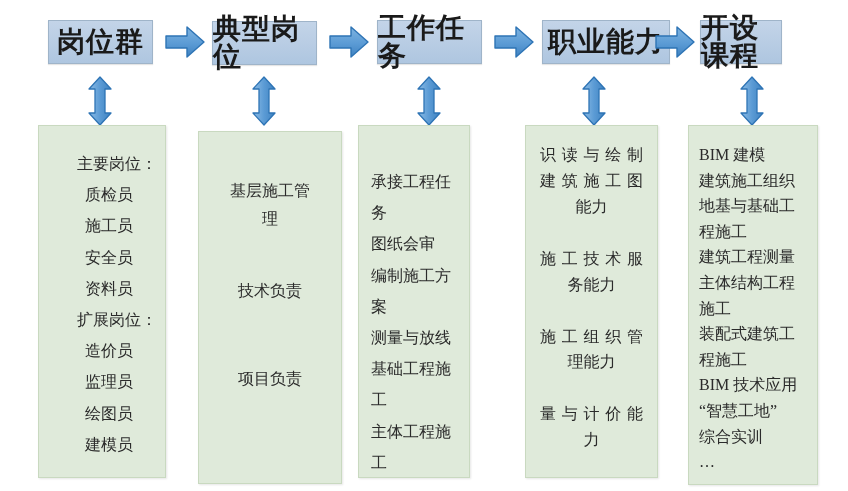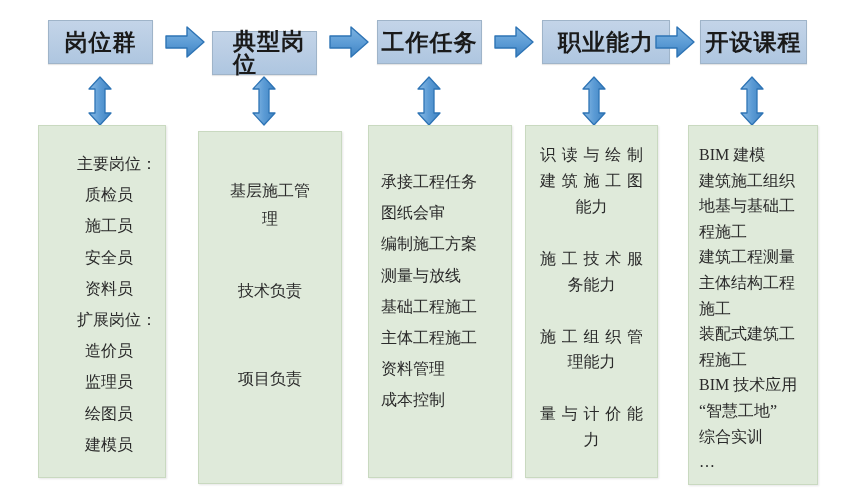--- a/index.html
+++ b/index.html
@@ -29,21 +29,21 @@
     height: 44px;
     background: linear-gradient(to bottom, #c3d4e8 0%, #b9cde4 50%, #aec6e0 100%);
     border: 1px solid #9fb4c9;
     box-sizing: border-box;
     display: flex;
     align-items: center;
     justify-content: center;
     box-shadow: 0 1px 1px rgba(0,0,0,0.10);
   }
   .header-box .hdr-label {
-    font-size: 23px;
+    font-size: 28px;
     font-weight: bold;
     letter-spacing: 1px;
     color: #1a1a1a;
     line-height: 1;
     font-family: "Liberation Serif", "DejaVu Serif", serif;
   }
 
   
   .arrow-right {
     position: absolute;
@@ -108,33 +108,33 @@
 </style>
 </head>
 <body>
 
 <div class="stage">
 
   <div class="header-box" id="hdr-1" style="left:48px; top:20px; width:105px;">
     <span class="hdr-label">岗位群</span>
   </div>
 
-  <div class="header-box" id="hdr-2" style="left:212px; top:31px; width:105px;padding-left:20px;">
+  <div class="header-box" id="hdr-2" style="left:212px; top:21px; width:105px;">
     <span class="hdr-label">典型岗位</span>
   </div>
 
   <div class="header-box" id="hdr-3" style="left:377px; top:20px; width:105px;">
     <span class="hdr-label">工作任务</span>
   </div>
 
   <div class="header-box" id="hdr-4" style="left:542px; top:20px; width:128px;">
     <span class="hdr-label">职业能力</span>
   </div>
 
-  <div class="header-box" id="hdr-5" style="left:700px; top:20px; width:107px;">
+  <div class="header-box" id="hdr-5" style="left:700px; top:20px; width:82px;">
     <span class="hdr-label">开设课程</span>
   </div>
 
   <div class="arrow-right" style="left:165px; top:25px;">
     <svg viewBox="0 0 40 34" xmlns="http://www.w3.org/2000/svg">
       <defs>
           <linearGradient id="ga1" x1="0" y1="0" x2="0" y2="1">
         <stop offset="0%" stop-color="#7eb3e0"></stop>
             <stop offset="55%" stop-color="#5b9bd5"></stop>
             <stop offset="100%" stop-color="#3f82c0"></stop>
@@ -220,21 +220,21 @@
       <div class="line">理</div>
       <div class="spacer-lg"></div>
       <div class="spacer-sm"></div>
       <div class="line">技术负责</div>
       <div class="spacer-lg"></div>
       <div class="spacer-md"></div>
       <div class="line">项目负责</div>
     </div>
   </div>
 
-  <div class="col-box" id="col-3" style="left:368px; top:125px; width:144px; height:353px;">
+  <div class="col-box" id="col-3" style="left:358px; top:125px; width:112px; height:353px;">
     <div class="col-inner">
       <div class="line">承接工程任务</div>
       <div class="line">图纸会审</div>
       <div class="line">编制施工方案</div>
       <div class="line">测量与放线</div>
       <div class="line">基础工程施工</div>
       <div class="line">主体工程施工</div>
       <div class="line">资料管理</div>
       <div class="line">成本控制</div>
     </div>

